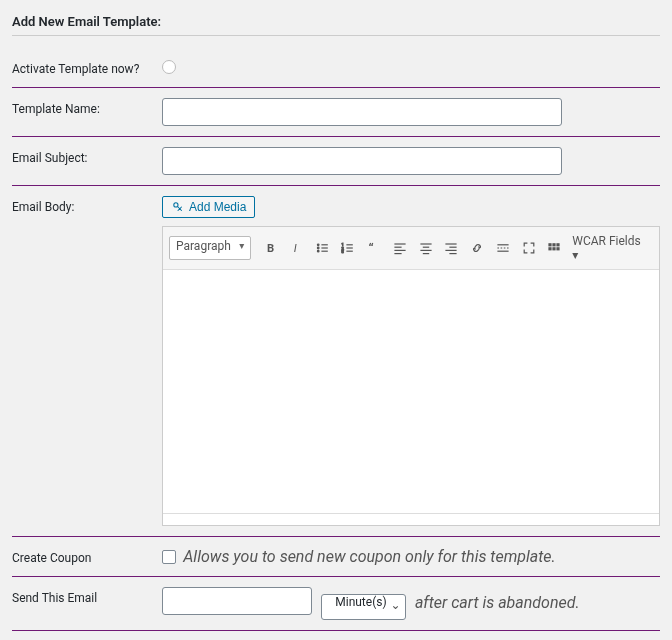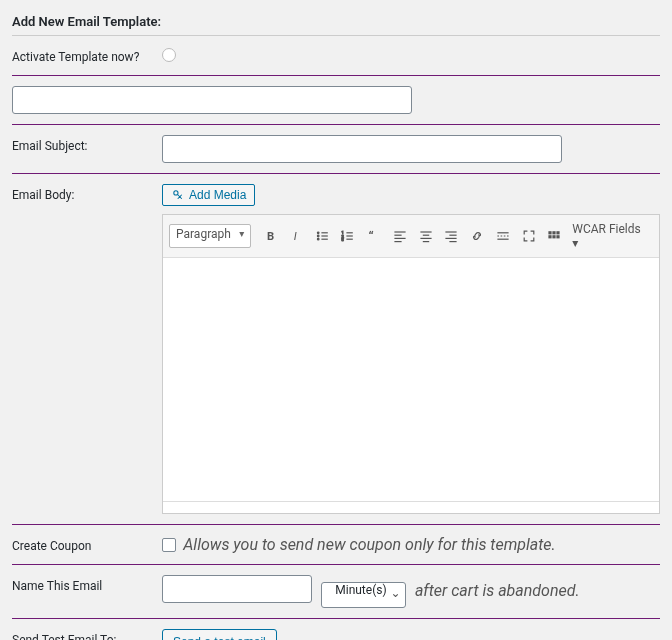--- a/index.html
+++ b/index.html
@@ -8,20 +8,21 @@
     font-size: 13px;
     color: #23282d;
     background: #f1f1f1;
     padding: 10px 12px 20px 12px;
   }
   .title {
     font-weight: 600;
     font-size: 13px;
     padding: 4px 0 6px 0;
     border-bottom: 1px solid #ccc;
+    margin-bottom: 12px;
   }
   .form-row {
     display: flex;
     align-items: flex-start;
     padding: 10px 0;
   }
   .form-row.bordered {
     border-bottom: 1px solid #701a75;
   }
   .label-col {
@@ -190,20 +191,21 @@
 <div class="title">Add New Email Template:</div>
 
 <div class="form-row bordered">
   <div class="label-col">Activate Template now?</div>
   <div class="field-col">
     <span class="radio-circle"></span>
   </div>
 </div>
 
 <div class="form-row bordered">
+  <div class="label-col">Template Name:</div>
   <div class="field-col">
     <input type="text" class="text-input" value="" style="">
   </div>
 </div>
 
 <div class="form-row bordered">
   <div class="label-col">Email Subject:</div>
   <div class="field-col">
     <input type="text" class="text-input" value="" style="">
   </div>
@@ -320,21 +322,21 @@
 
 <div class="form-row bordered">
   <div class="label-col">Create Coupon</div>
   <div class="field-col">
     <span class="checkbox"></span>
     <span class="helper-text">Allows you to send new coupon only for this template.</span>
   </div>
 </div>
 
 <div class="form-row bordered">
-  <div class="label-col">Name This Email</div>
+  <div class="label-col">Send This Email</div>
   <div class="field-col">
     <input type="text" class="text-input short" value="" style="">
     <span class="time-select"><span>Minute(s)</span></span>
     <span class="helper-text">after cart is abandoned.</span>
   </div>
 </div>
 
 <div class="form-row bordered">
   <div class="label-col">Send Test Email To:</div>
   <div class="field-col send-test-row">

